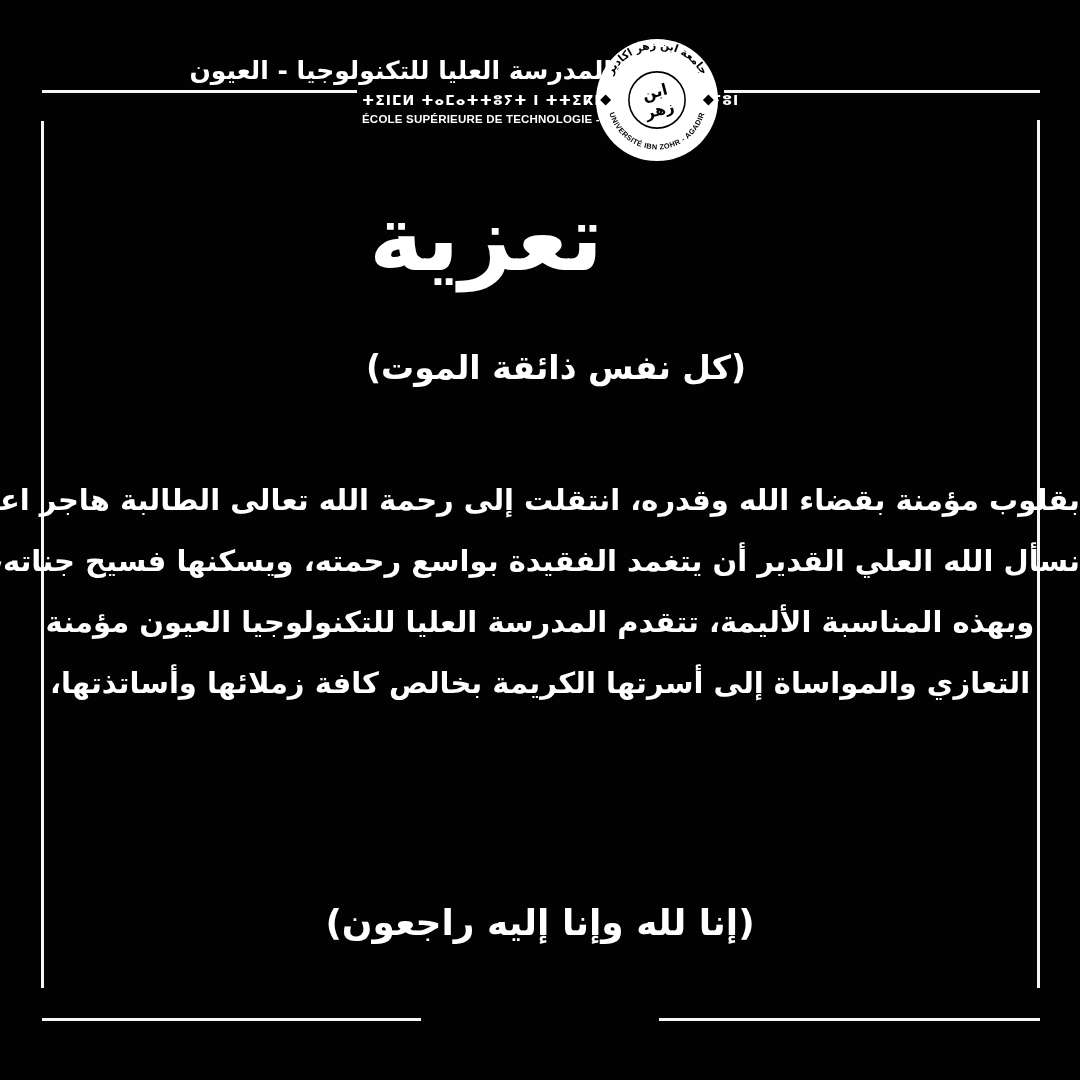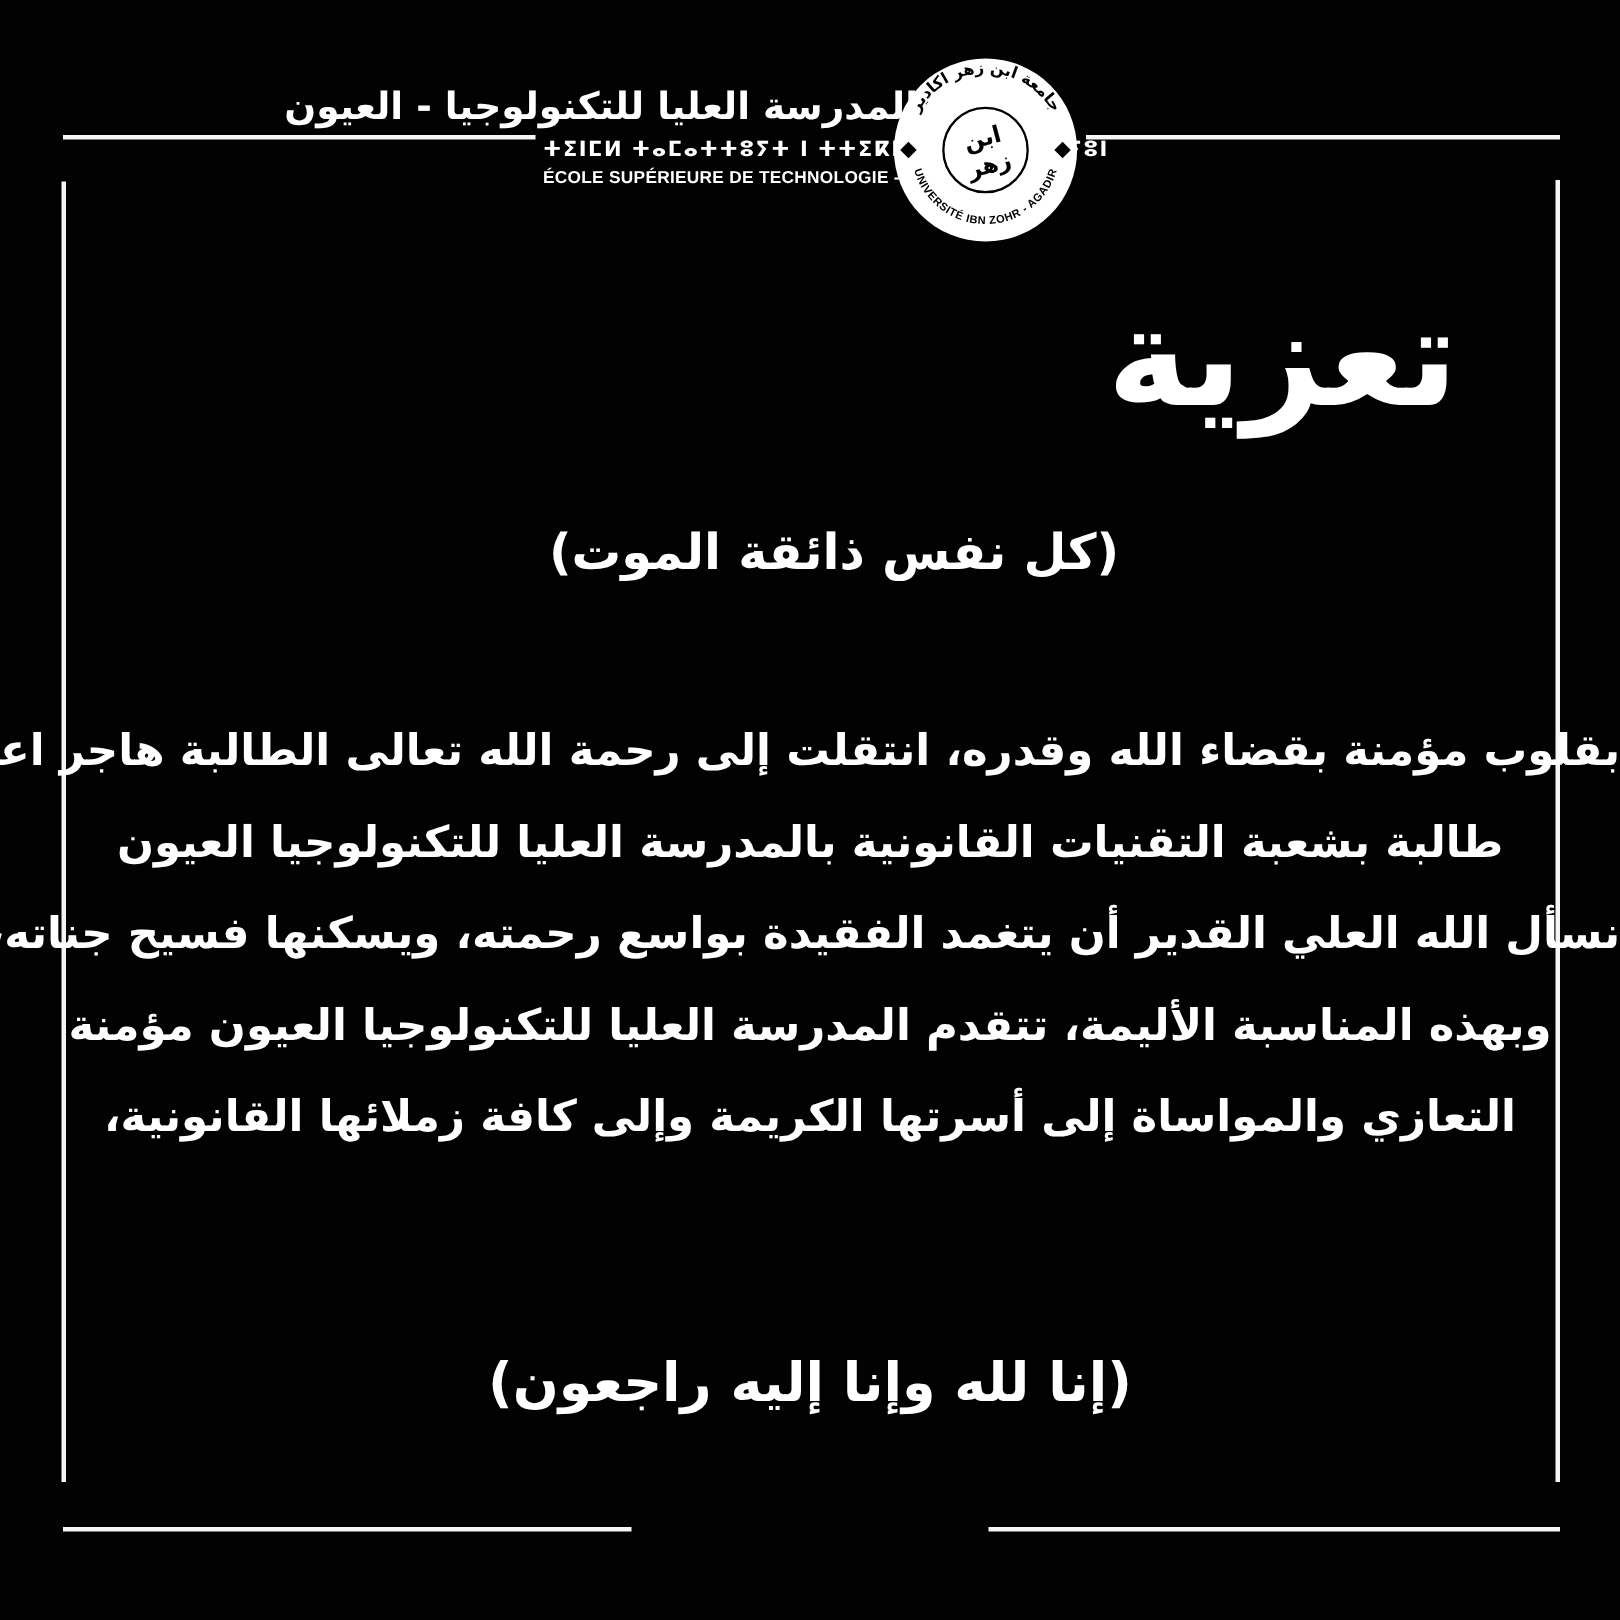--- a/index.html
+++ b/index.html
@@ -30,21 +30,21 @@
   }
   .school-fr{
     font-size:11.5px;font-weight:bold;letter-spacing:0.2px;
     margin-top:5px;white-space:nowrap;
     font-family:"Liberation Sans","DejaVu Sans",sans-serif;
   }
   .logo{position:absolute;left:594px;top:37px;width:126px;height:126px;}
   
   .title{
     position:absolute;left:0;top:185px;width:972px;
-    direction:rtl;
+    text-align:center;direction:rtl;
     font-size:92px;font-weight:bold;
   }
   .quote-top{
     position:absolute;left:0;top:348px;width:1080px;
     text-align:center;direction:rtl;
     font-size:33px;font-weight:bold;margin-left:16px;
   }
   .body-text{
     position:absolute;left:0;top:470px;width:1080px;
     text-align:center;direction:rtl;
@@ -95,21 +95,20 @@
       <text x="65" y="81" font-size="16">زهر</text>
     </g>
   </svg>
 
   <div class="title">تعزية</div>
 
   <div class="quote-top">(كل نفس ذائقة الموت)</div>
 
   <div class="body-text">
     <div>بقلوب مؤمنة بقضاء الله وقدره، انتقلت إلى رحمة الله تعالى الطالبة هاجر اعناوي</div>
-    <div>طالبة بشعبة التقنيات القانونية بالمدرسة العليا للتكنولوجيا العيون</div>
     <div>نسأل الله العلي القدير أن يتغمد الفقيدة بواسع رحمته، ويسكنها فسيح جناته،</div>
     <div>وبهذه المناسبة الأليمة، تتقدم المدرسة العليا للتكنولوجيا العيون مؤمنة</div>
-    <div>التعازي والمواساة إلى أسرتها الكريمة وإلى كافة زملائها القانونية،</div>
+    <div>التعازي والمواساة إلى أسرتها الكريمة بخالص كافة زملائها وأساتذتها،</div>
   </div>
 
   <div class="quote-bottom">(إنا لله وإنا إليه راجعون)</div>
 
 </div>
 
 </body></html>

